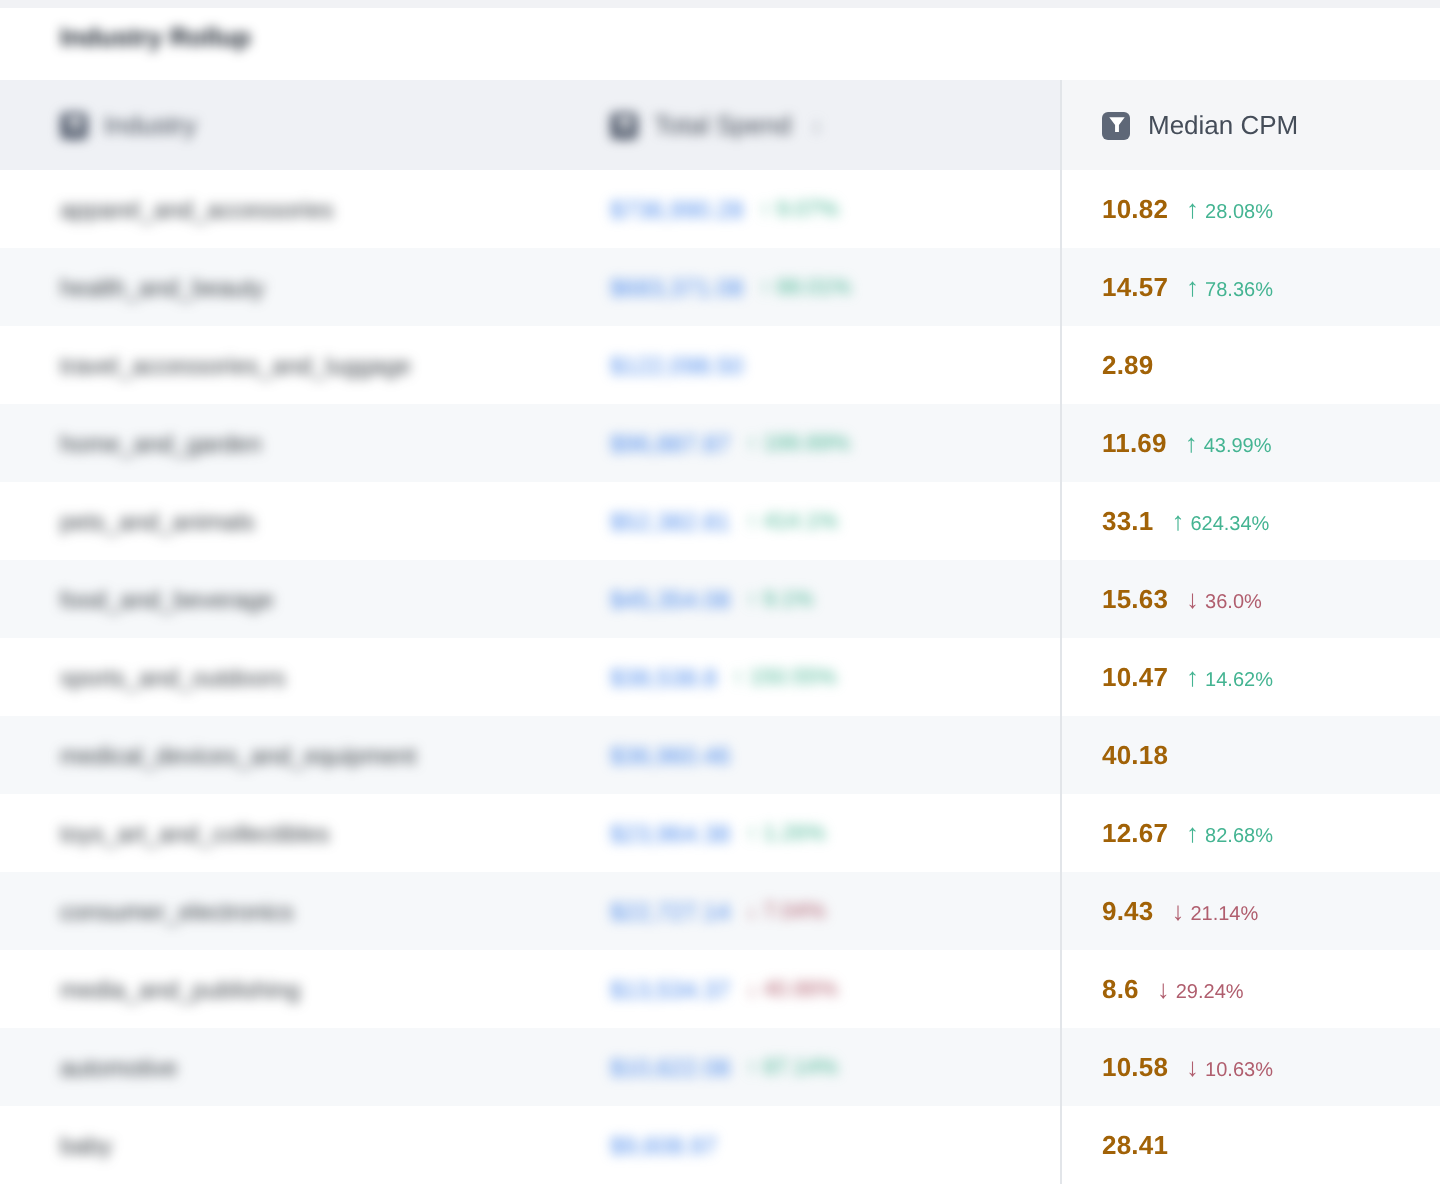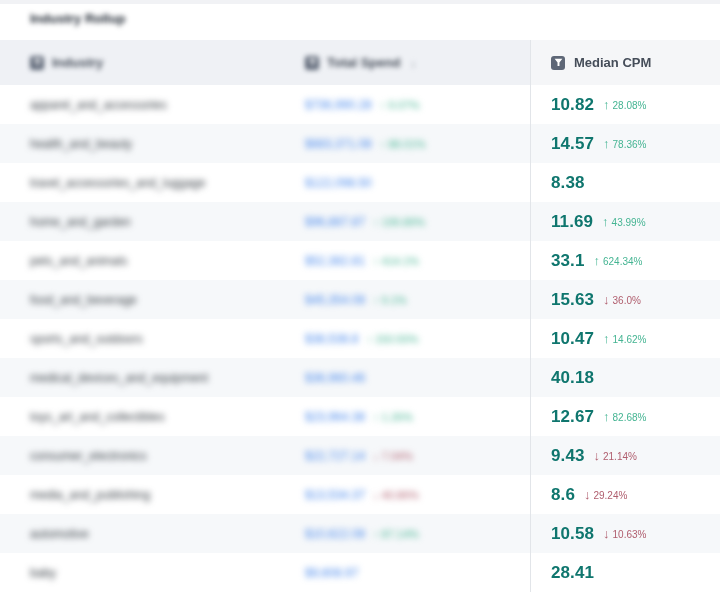--- a/index.html
+++ b/index.html
@@ -10,30 +10,30 @@
                 color:#1d2530; filter:blur(2.6px); }
   .table { position:absolute; top:40px; left:0; width:720px; }
   .hrow { display:flex; height:45px; align-items:center; background:#eff1f5; }
   .row  { display:flex; height:39px; align-items:center; background:#ffffff; }
   .row:nth-child(even) { background:#f6f8fa; }
   .col-industry { width:290px; padding-left:30px; display:flex; align-items:center; gap:8px; }
   .col-spend    { width:240px; padding-left:15px; display:flex; align-items:center; gap:8px; }
   .col-cpm      { flex:1; align-self:stretch; display:flex; align-items:center; gap:9px;
                   padding-left:20px; border-left:1px solid #e2e5e9; background:#f5f6f8; }
   .row .col-cpm { background:transparent; }
-  .hlabel { font-size:13px; font-weight:700; color:#454d59; }
+  .hlabel { font-size:13px; font-weight:400; color:#454d59; }
   .blurred { filter:blur(3px); }
   .blurred-soft { filter:blur(2.6px); }
   .badge { width:14px; height:14px; border-radius:3px; background:#5e6777;
            display:inline-flex; align-items:center; justify-content:center; flex:0 0 auto; }
   .badge svg { display:block; }
   .sort-icon { font-size:11px; color:#7e8899; margin-left:2px; }
   .industry-text { font-size:12px; color:#3a4047; }
   .spend-link { font-size:12px; font-weight:500; color:#4687ec; text-decoration:none; }
-  .cpm-value { font-size:17px; font-weight:600; color:#0f766e; letter-spacing:.1px; }
+  .cpm-value { font-size:13px; font-weight:600; color:#a16207; letter-spacing:.1px; }
   .change { display:inline-flex; align-items:baseline; gap:3px; }
   .change .arrow { font-size:13px; }
   .change .pct { font-size:10px; }
   .pos { color:#44b492; }
   .neg { color:#b05e6e; }
   .spend-change .arrow { font-size:11px; }
   .spend-change .pct { font-size:11px; }
 </style>
 </head>
 <body>
@@ -113,21 +113,21 @@
 
   <div class="row">
     <div class="col-industry">
       <span class="industry-text blurred">travel_accessories_and_luggage</span>
     </div>
     <div class="col-spend">
       <a class="spend-link blurred" href="#">$122,098.50</a>
 
     </div>
     <div class="col-cpm">
-      <span class="cpm-value">8.38</span>
+      <span class="cpm-value">2.89</span>
 
     </div>
   </div>
 
   <div class="row">
     <div class="col-industry">
       <span class="industry-text blurred">home_and_garden</span>
     </div>
     <div class="col-spend">
       <a class="spend-link blurred" href="#">$96,887.87</a>

